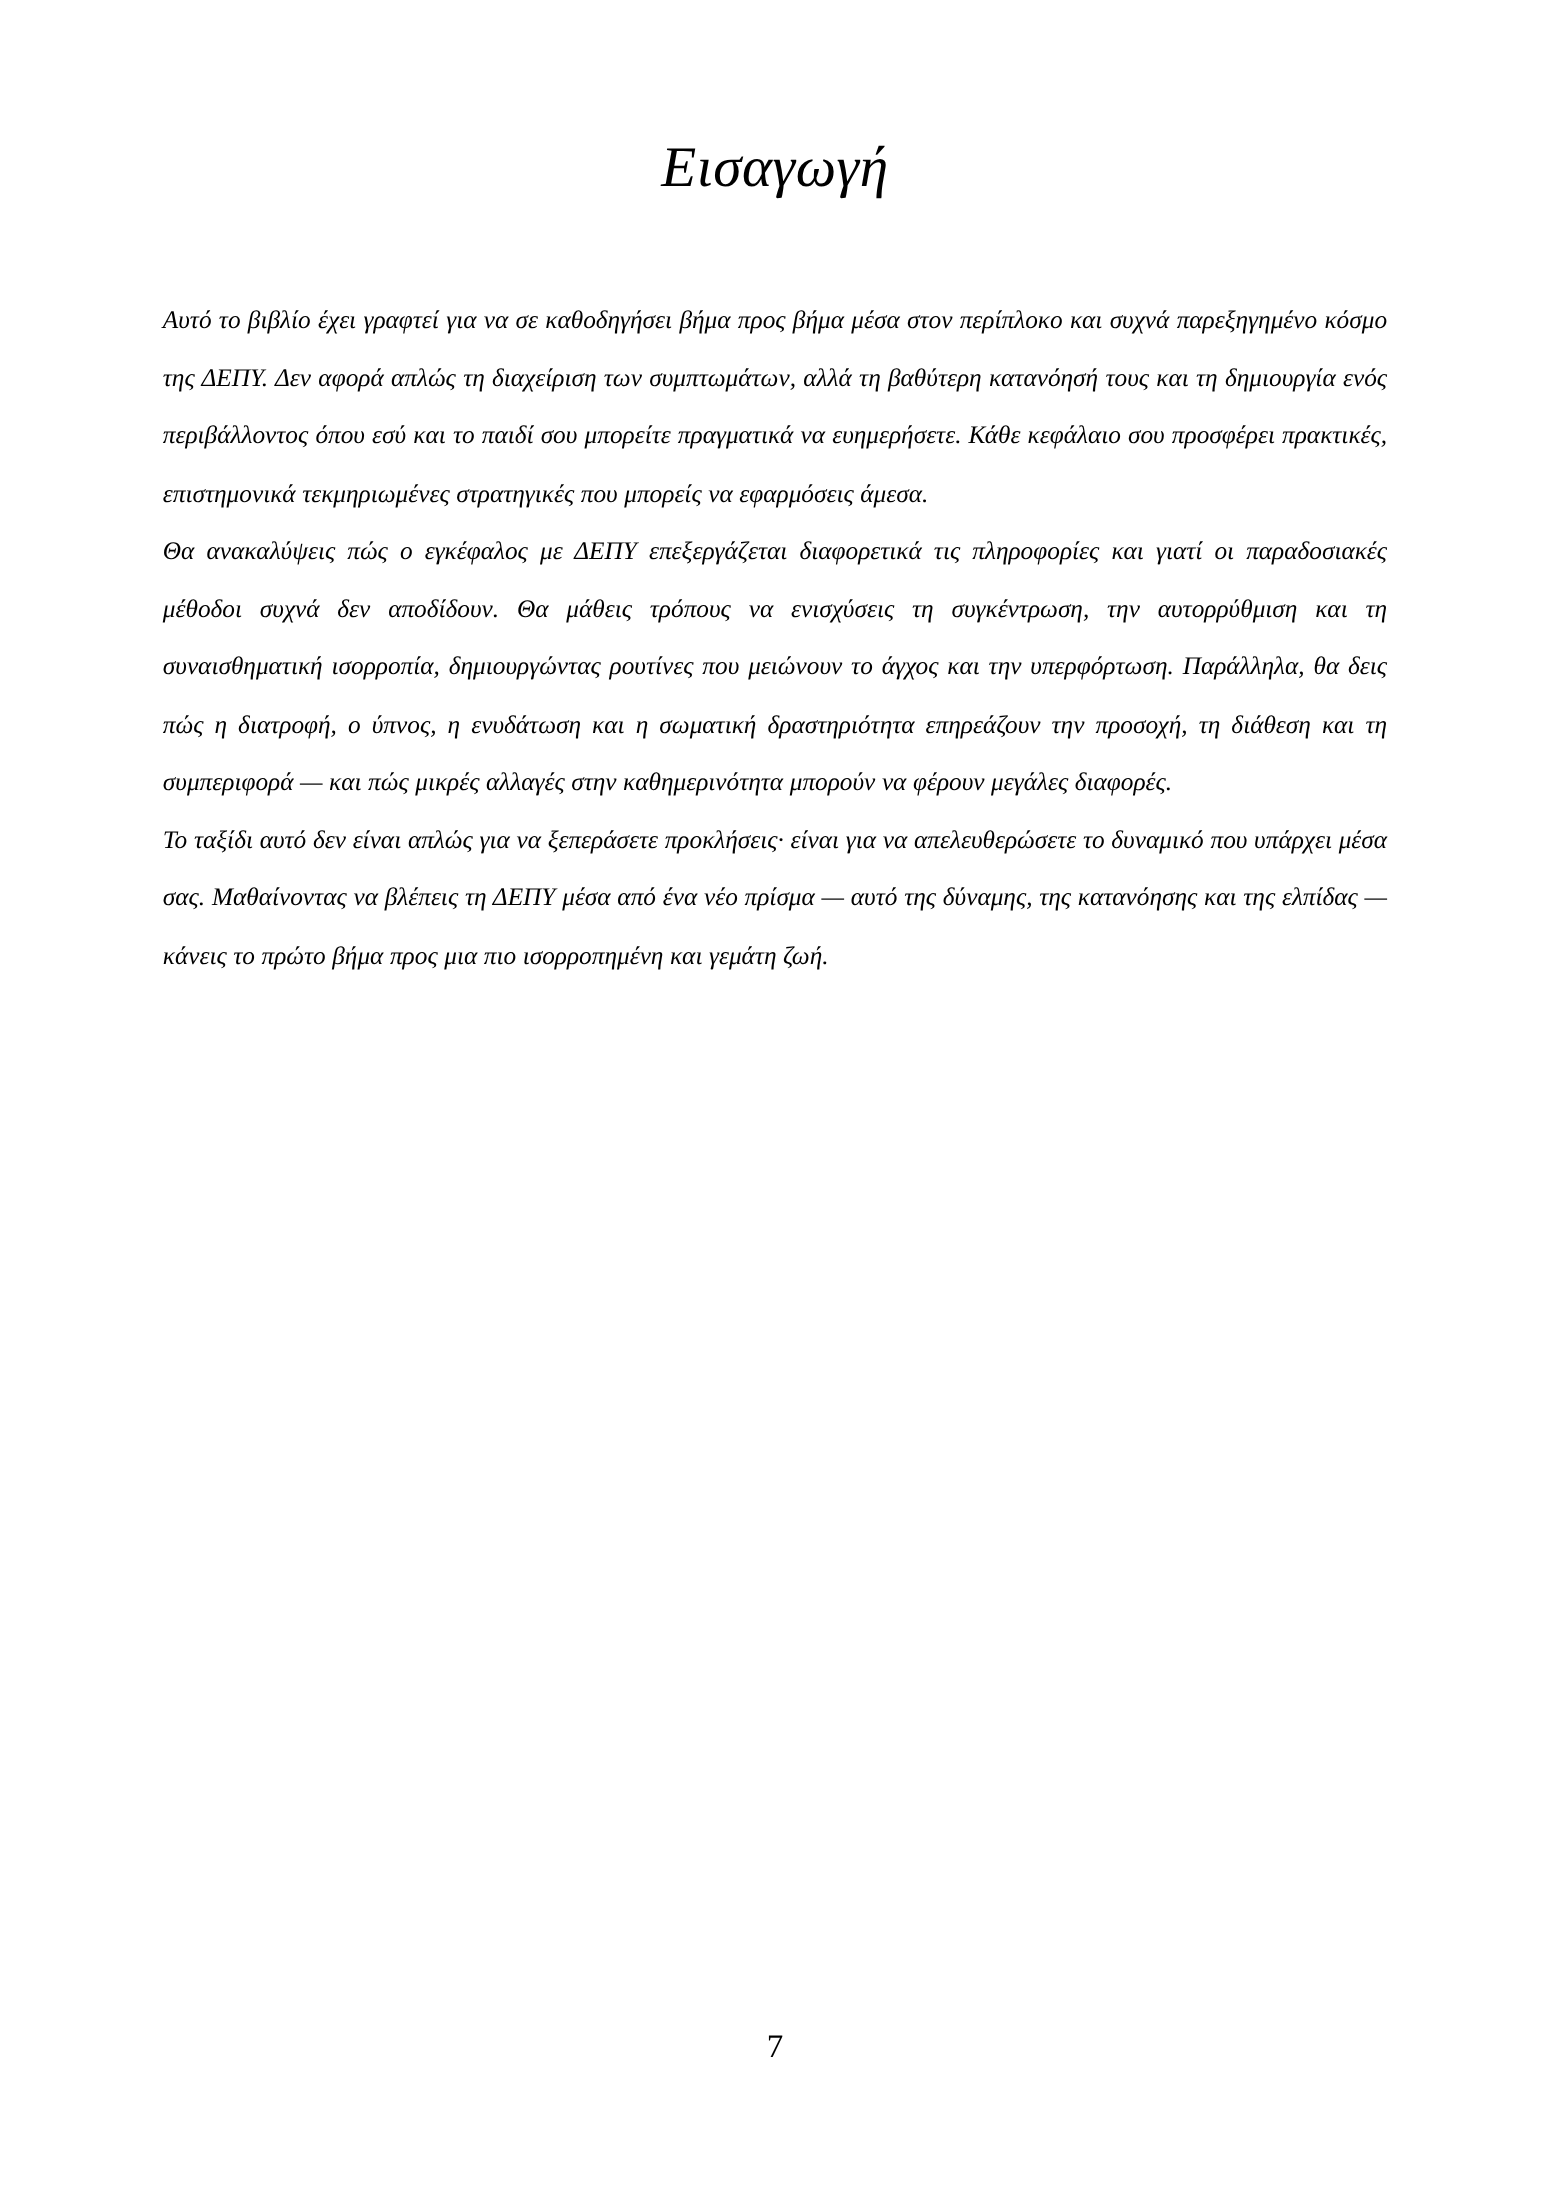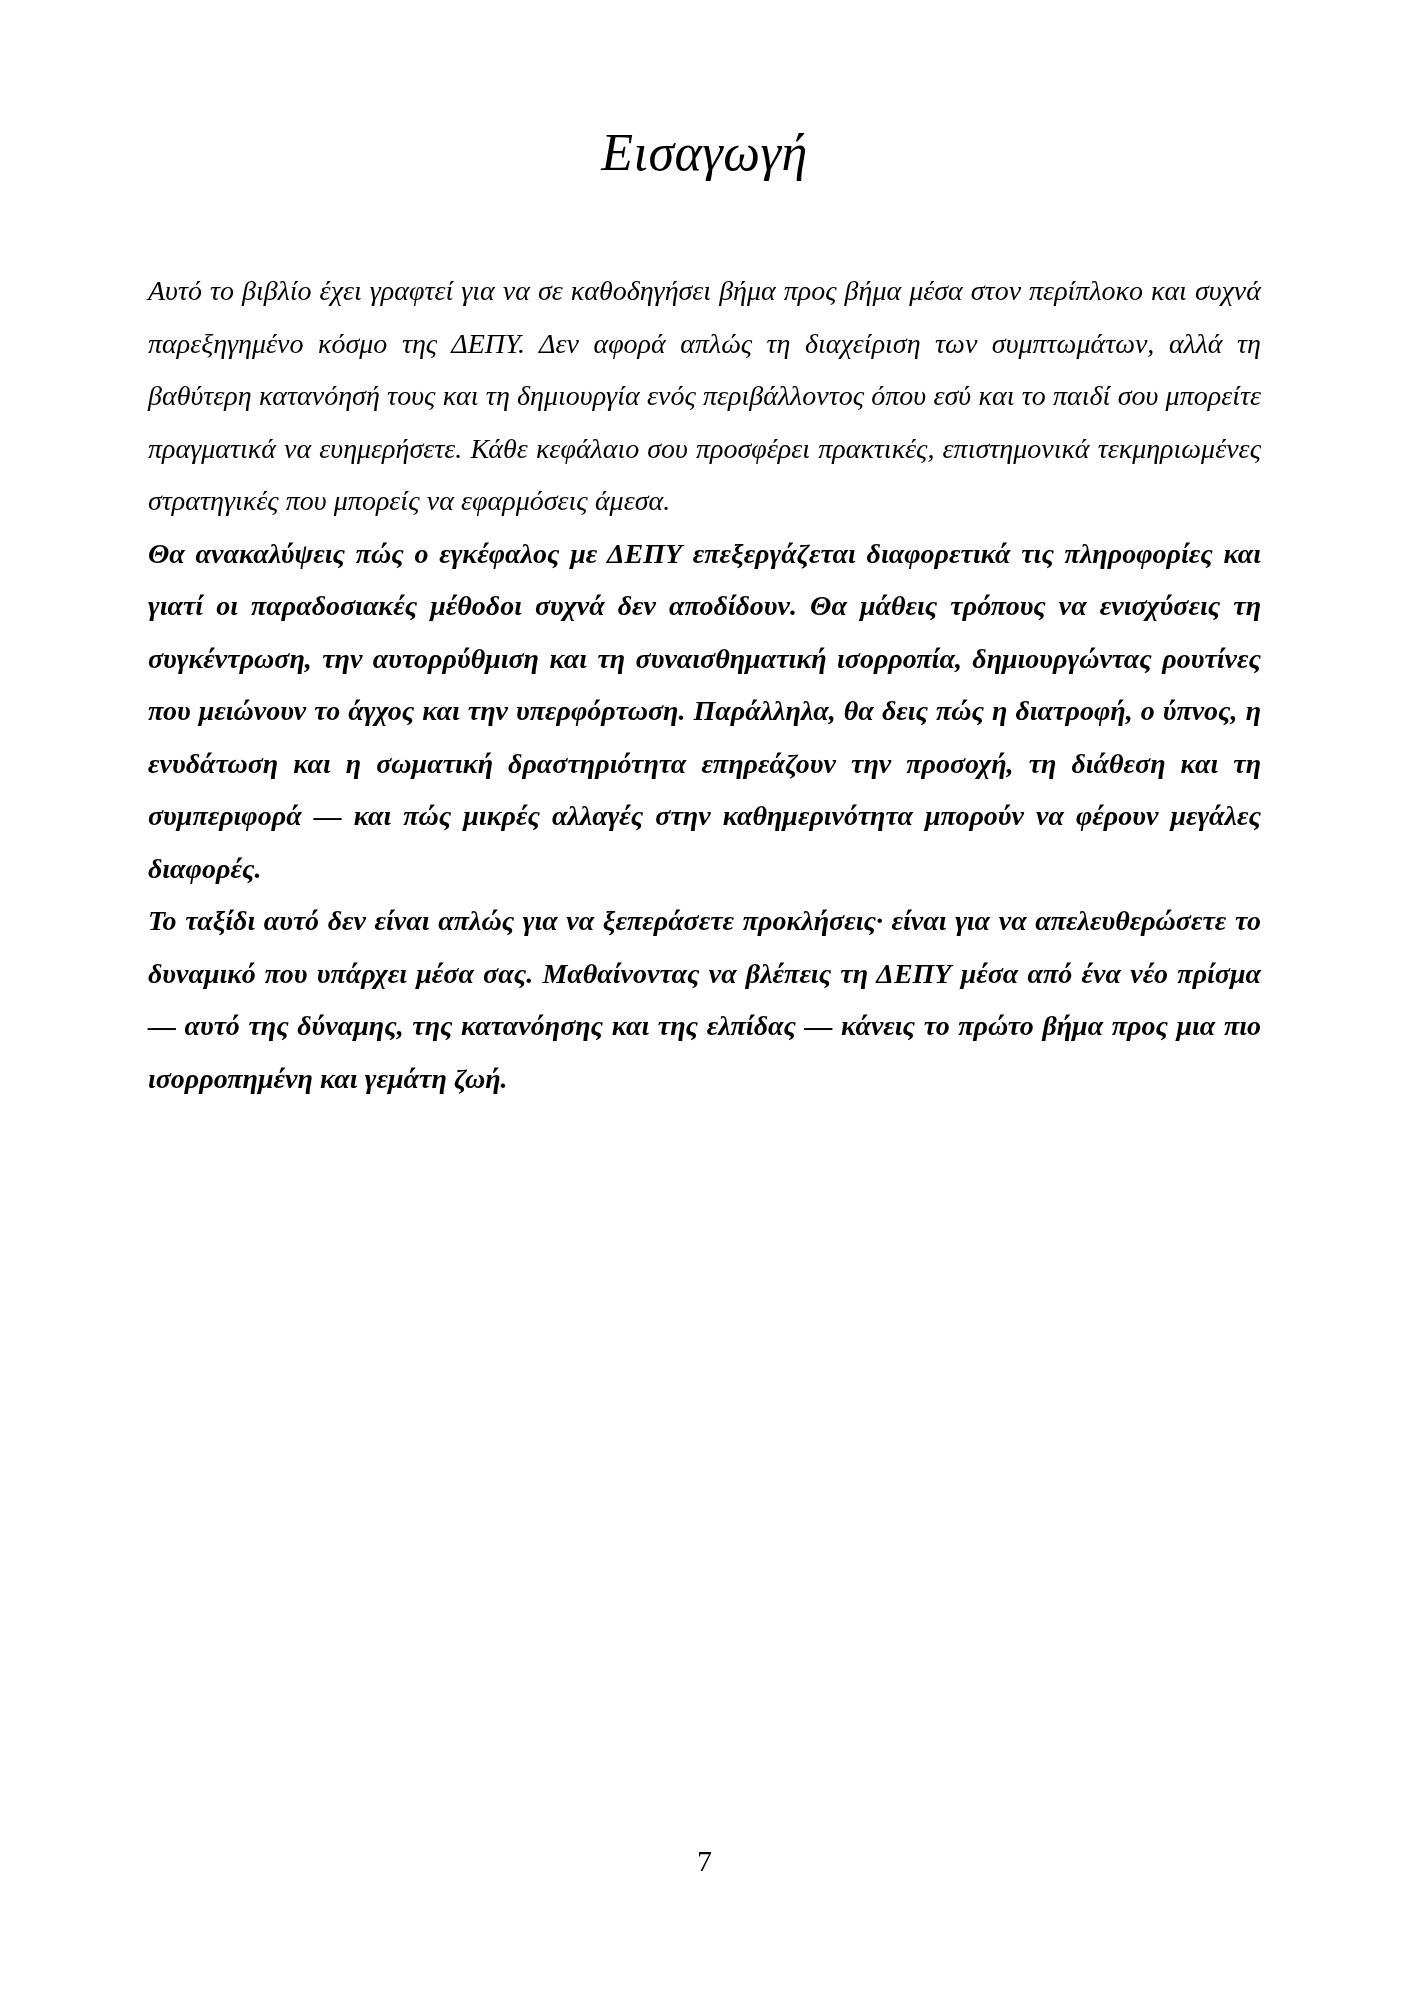--- a/index.html
+++ b/index.html
@@ -43,34 +43,33 @@
   }
 
   .body-text {
     margin: 0;
     padding-top: 84px;
   }
 
   .para {
     font-family: "Liberation Serif", "DejaVu Serif", serif;
     font-style: italic;
-    font-size: 28px;
+    font-size: 23px;
     line-height: 52.5px;
     text-align: justify;
     text-align-last: left;
     margin: 0;
     padding: 0;
     color: #000000;
     hyphens: none;
     word-spacing: 0.2px;
   }
 
   .para + .para {
     margin-top: 0;
-    font-weight: bold;
   }
 
   .page-number {
     position: absolute;
     left: 0;
     right: 0;
     top: 1846px;
     text-align: center;
     font-family: "Liberation Serif", "DejaVu Serif", serif;
     font-style: normal;

